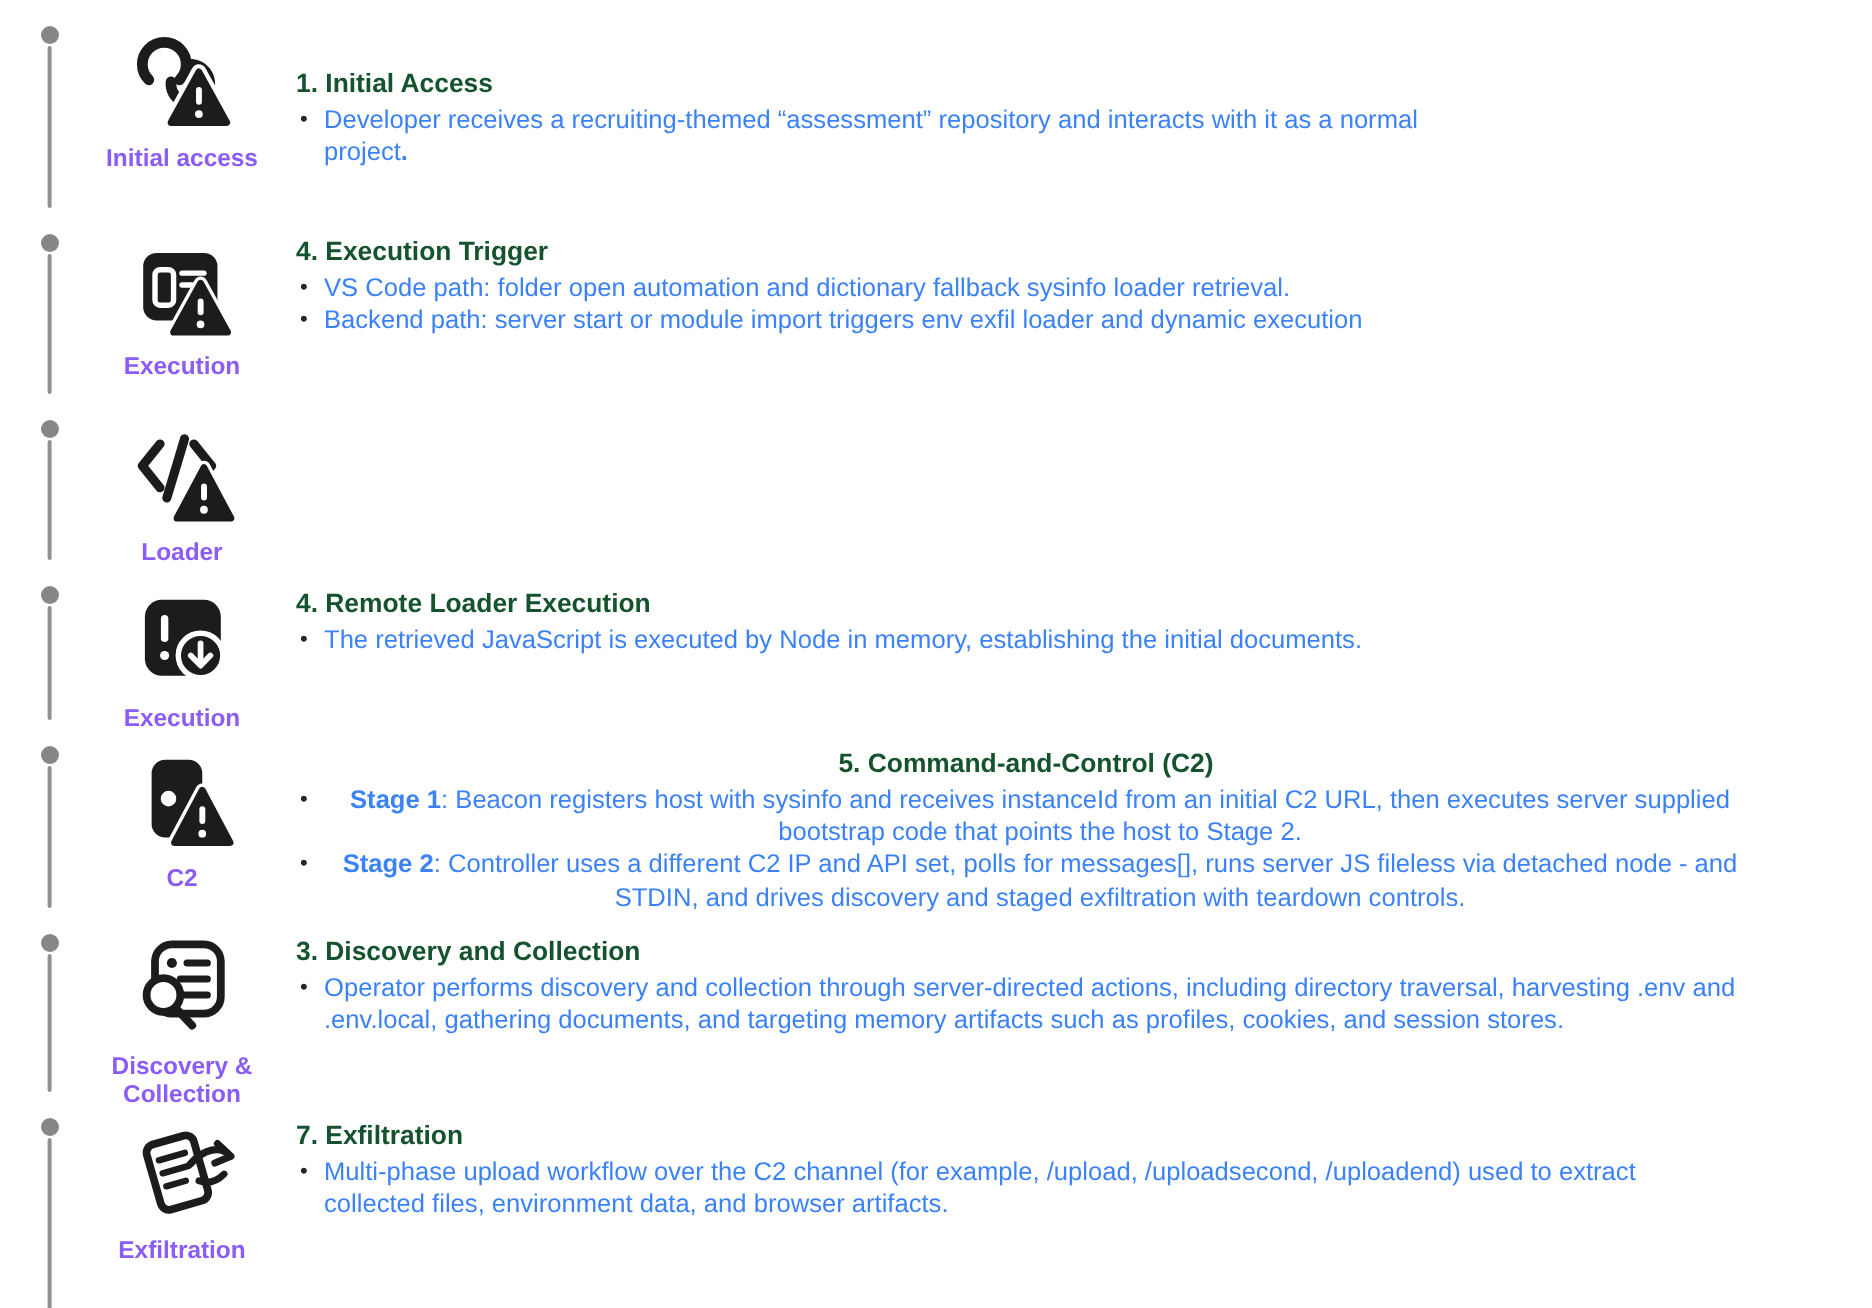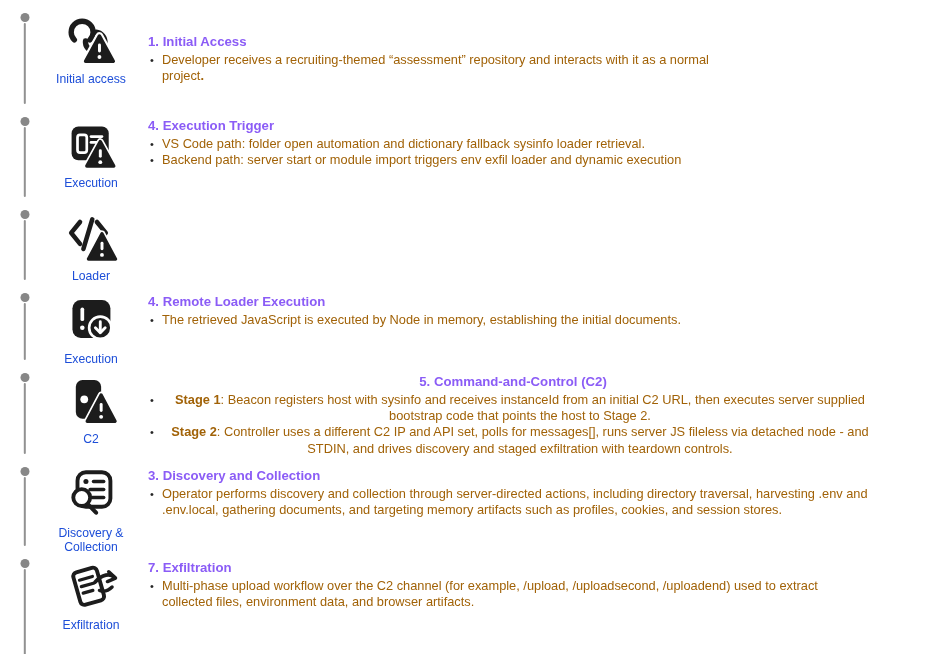--- a/index.html
+++ b/index.html
@@ -39,32 +39,32 @@
 
   
   .iconcell {
     display: flex; flex-direction: column; align-items: center;
     padding-top: 6px;
   }
   .icon-slot { width: 54px; height: 54px; flex: 0 0 auto; }
   .icon-slot svg { width: 54px; height: 54px; display: block; }
   .stage-label {
     margin-top: 4px; text-align: center;
-    font-size: 12.2px; font-weight: 400; line-height: 1.16; color: #1d4ed8;
+    font-size: 12.2px; font-weight: 700; line-height: 1.16; color: #8b5cf6;
   }
 
   
   .content { padding: 6px 0 0 16px; }
   .s1 .content { padding-top: 26px; }
   .s3 .content { padding-top: 12px; }
-  .stage-heading { font-size: 13.2px; font-weight: 700; margin-bottom: 3px; color: #8b5cf6; }
+  .stage-heading { font-size: 13.2px; font-weight: 700; margin-bottom: 3px; color: #14532d; }
   .bullets { list-style: none; }
   .bullets li {
     position: relative; padding-left: 14px;
-    font-size: 12.8px; line-height: 16.2px; color: #a16207;
+    font-size: 12.8px; line-height: 16.2px; color: #3b82f6;
   }
   .bullets li::before {
     content: "\2022";
     position: absolute; left: 2px; top: 0px; font-size: 11px; color: #262626;
   }
   .bold { font-weight: 700; }
   .s1 .content-inner { max-width: 596px; }
   .s2 .content-inner { max-width: 650px; }
   .s3 .content-inner { max-width: 582px; }
   .s4 .content-inner { max-width: 540px; }

